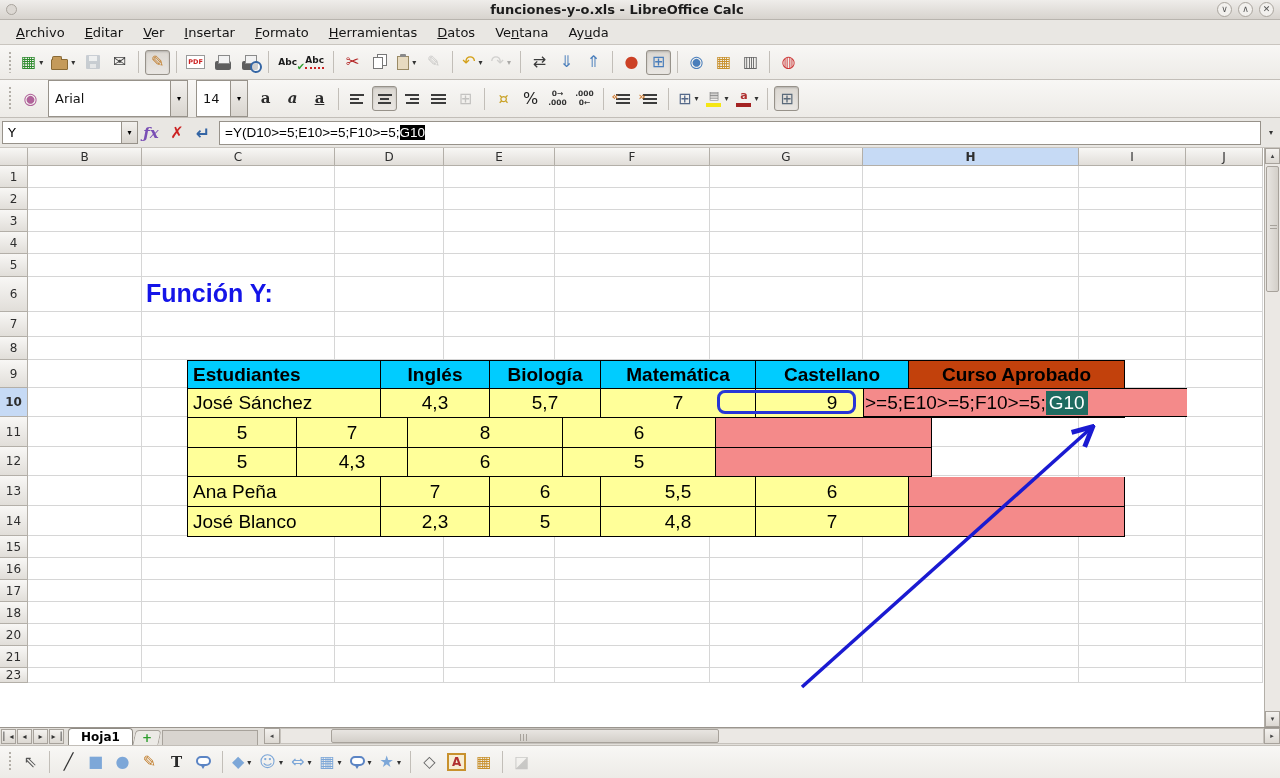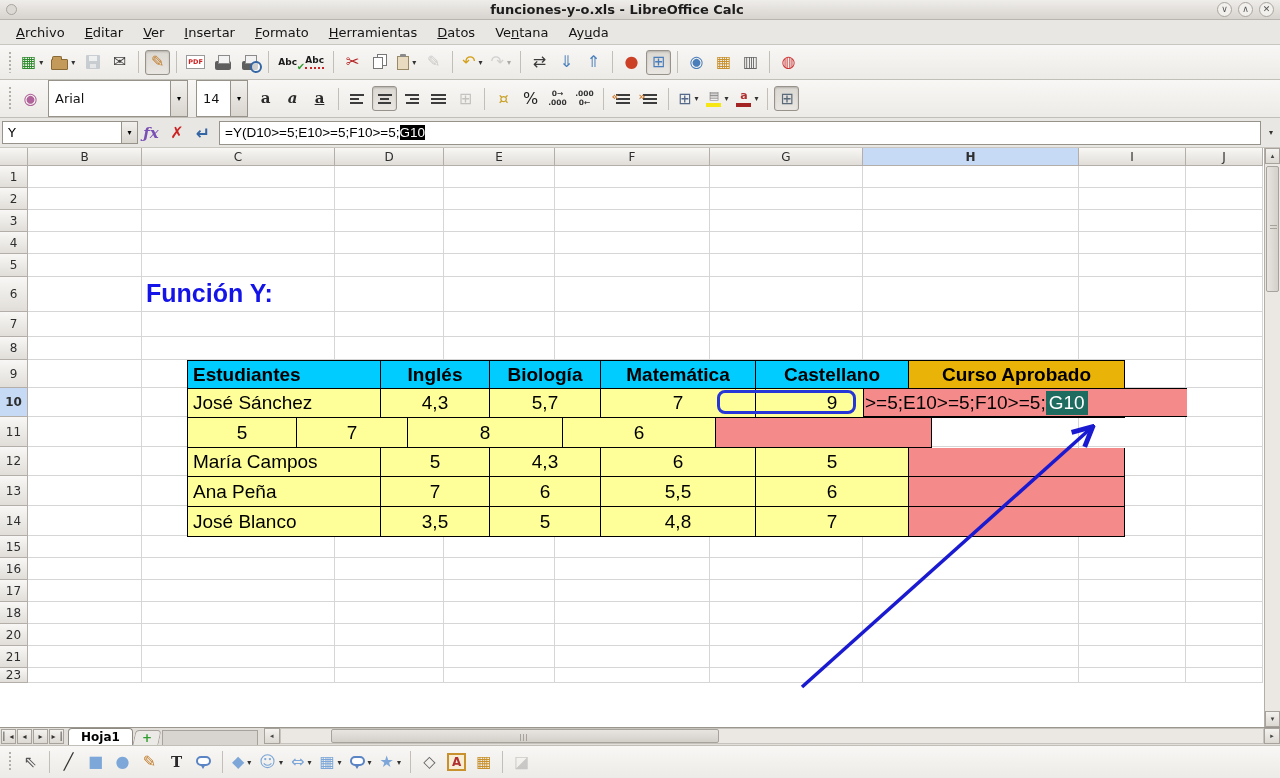--- a/index.html
+++ b/index.html
@@ -641,56 +641,55 @@
     </div>
 
   <div id="sheet-title" style="color: rgb(20, 20, 232);">Función Y:</div>
   <div id="table-overlay">
       <div class="trow" style="height: 28px;">
         <div class="tcell hdr9 left" style="width: 193px; background: rgb(0, 204, 255);">Estudiantes</div>
         <div class="tcell hdr9" style="width: 109px; background: rgb(0, 204, 255);">Inglés</div>
         <div class="tcell hdr9" style="width: 111px; background: rgb(0, 204, 255);">Biología</div>
         <div class="tcell hdr9" style="width: 155px; background: rgb(0, 204, 255);">Matemática</div>
         <div class="tcell hdr9" style="width: 153px; background: rgb(0, 204, 255);">Castellano</div>
-        <div class="tcell hdr9" style="width: 216px; background: #eab308;">Curso Aprobado</div>
+        <div class="tcell hdr9" style="width: 216px; background: #c2410c;">Curso Aprobado</div>
       </div>
       <div class="trow" style="height: 29px;">
         <div class="tcell left" style="width: 193px; background: rgb(255, 255, 153);">José Sánchez</div>
         <div class="tcell" style="width: 109px; background: rgb(255, 255, 153);">4,3</div>
         <div class="tcell" style="width: 111px; background: rgb(255, 255, 153);">5,7</div>
         <div class="tcell" style="width: 155px; background: rgb(255, 255, 153);">7</div>
         <div class="tcell" style="width: 153px; background: rgb(255, 255, 153);">9</div>
         <div class="tcell" style="width: 216px; background: rgb(244, 138, 138);"></div>
       </div>
       <div class="trow" style="height: 30px;">
         <div class="tcell" style="width: 109px; background: rgb(255, 255, 153);">5</div>
         <div class="tcell" style="width: 111px; background: rgb(255, 255, 153);">7</div>
         <div class="tcell" style="width: 155px; background: rgb(255, 255, 153);">8</div>
         <div class="tcell" style="width: 153px; background: rgb(255, 255, 153);">6</div>
         <div class="tcell" style="width: 216px; background: rgb(244, 138, 138);"></div>
       </div>
       <div class="trow" style="height: 29px;">
-        <div class="tcell left" style="width: 193px; background: rgb(255, 255, 153);">María Campos</div>
         <div class="tcell" style="width: 109px; background: rgb(255, 255, 153);">5</div>
         <div class="tcell" style="width: 111px; background: rgb(255, 255, 153);">4,3</div>
         <div class="tcell" style="width: 155px; background: rgb(255, 255, 153);">6</div>
         <div class="tcell" style="width: 153px; background: rgb(255, 255, 153);">5</div>
         <div class="tcell" style="width: 216px; background: rgb(244, 138, 138);"></div>
       </div>
       <div class="trow" style="height: 30px;">
         <div class="tcell left" style="width: 193px; background: rgb(255, 255, 153);">Ana Peña</div>
         <div class="tcell" style="width: 109px; background: rgb(255, 255, 153);">7</div>
         <div class="tcell" style="width: 111px; background: rgb(255, 255, 153);">6</div>
         <div class="tcell" style="width: 155px; background: rgb(255, 255, 153);">5,5</div>
         <div class="tcell" style="width: 153px; background: rgb(255, 255, 153);">6</div>
         <div class="tcell" style="width: 216px; background: rgb(244, 138, 138);"></div>
       </div>
       <div class="trow" style="height: 30px;">
         <div class="tcell left" style="width: 193px; background: rgb(255, 255, 153);">José Blanco</div>
-        <div class="tcell" style="width: 109px; background: rgb(255, 255, 153);">3,5</div>
+        <div class="tcell" style="width: 109px; background: rgb(255, 255, 153);">2,3</div>
         <div class="tcell" style="width: 111px; background: rgb(255, 255, 153);">5</div>
         <div class="tcell" style="width: 155px; background: rgb(255, 255, 153);">4,8</div>
         <div class="tcell" style="width: 153px; background: rgb(255, 255, 153);">7</div>
         <div class="tcell" style="width: 216px; background: rgb(244, 138, 138);"></div>
       </div>
     </div>
   <div id="edit-overlay" style="background: rgb(244, 138, 138);"><span>&gt;=5;E10&gt;=5;F10&gt;=5;</span><span class="esel" style="background: rgb(30, 107, 96);">G10</span></div>
   <div id="refbox"></div>
 
   <svg id="arrow-svg" width="1264" height="579">

